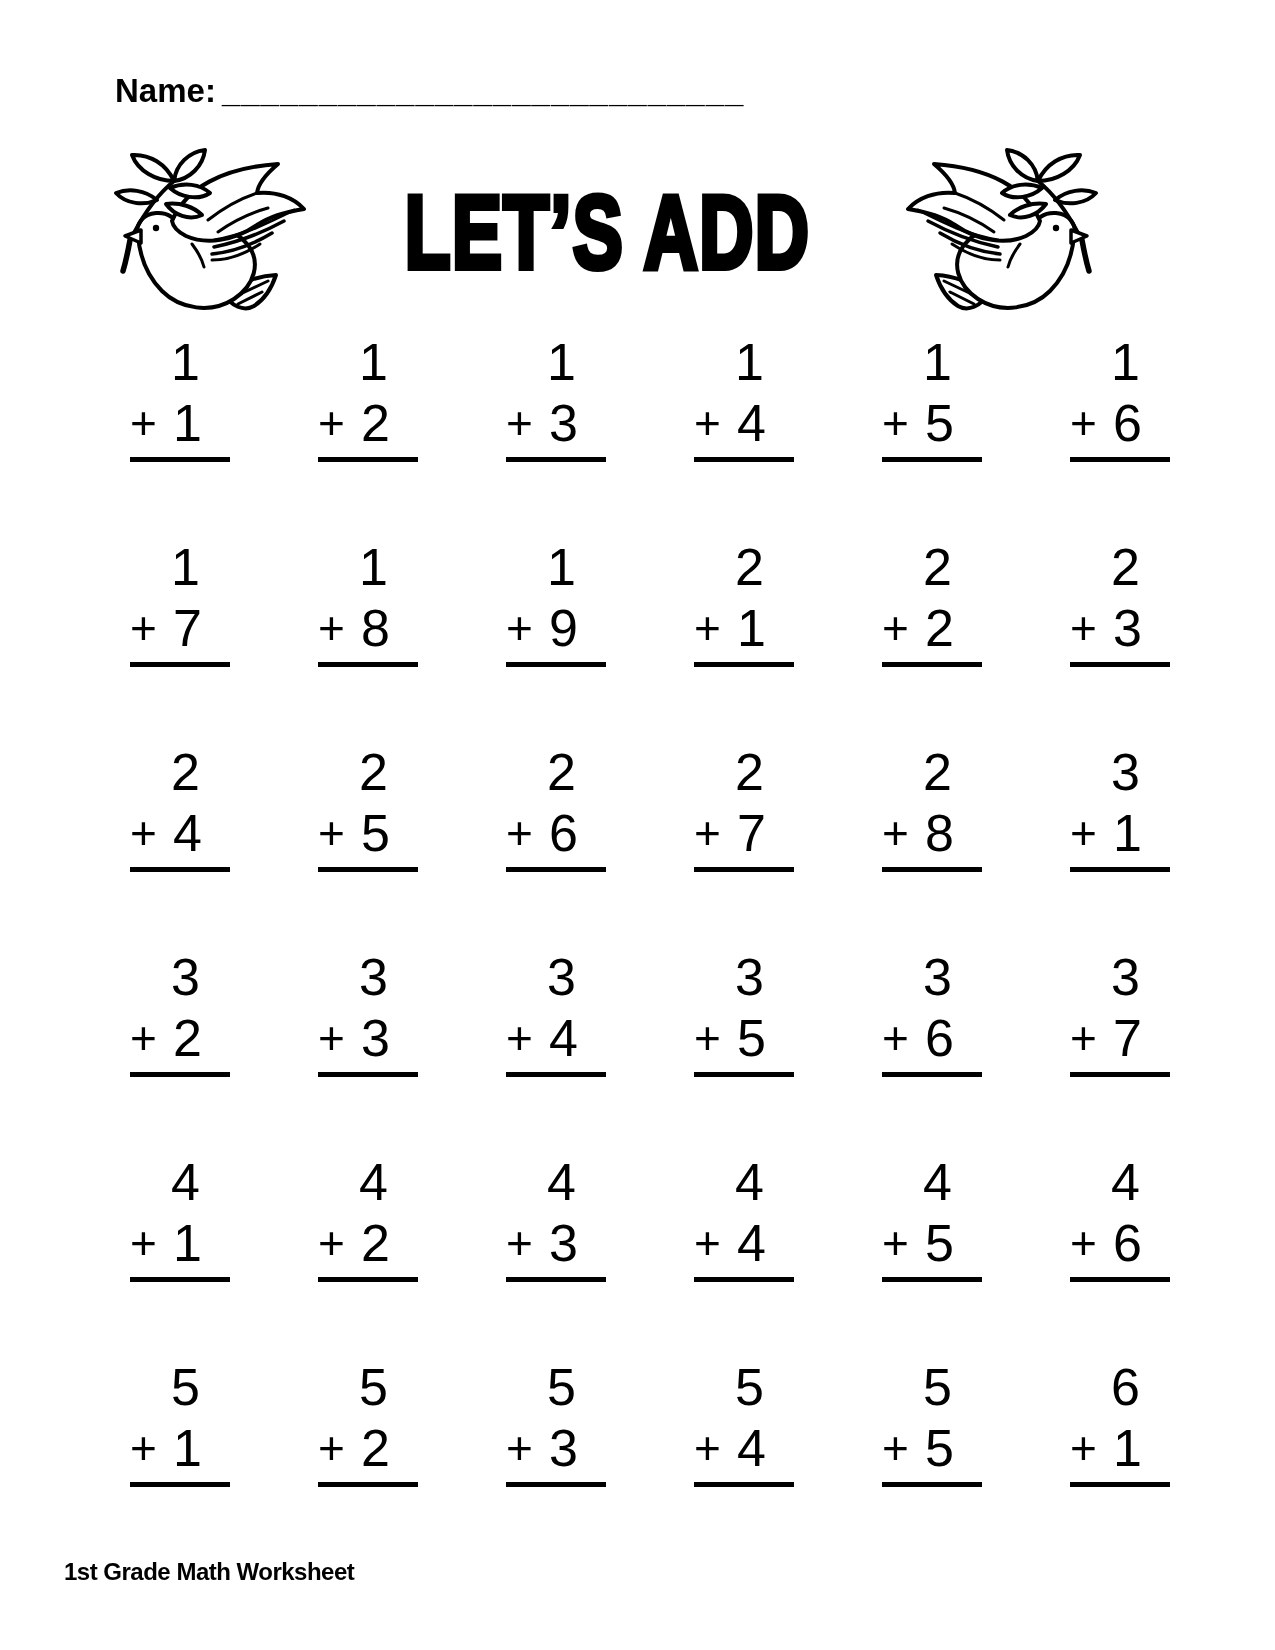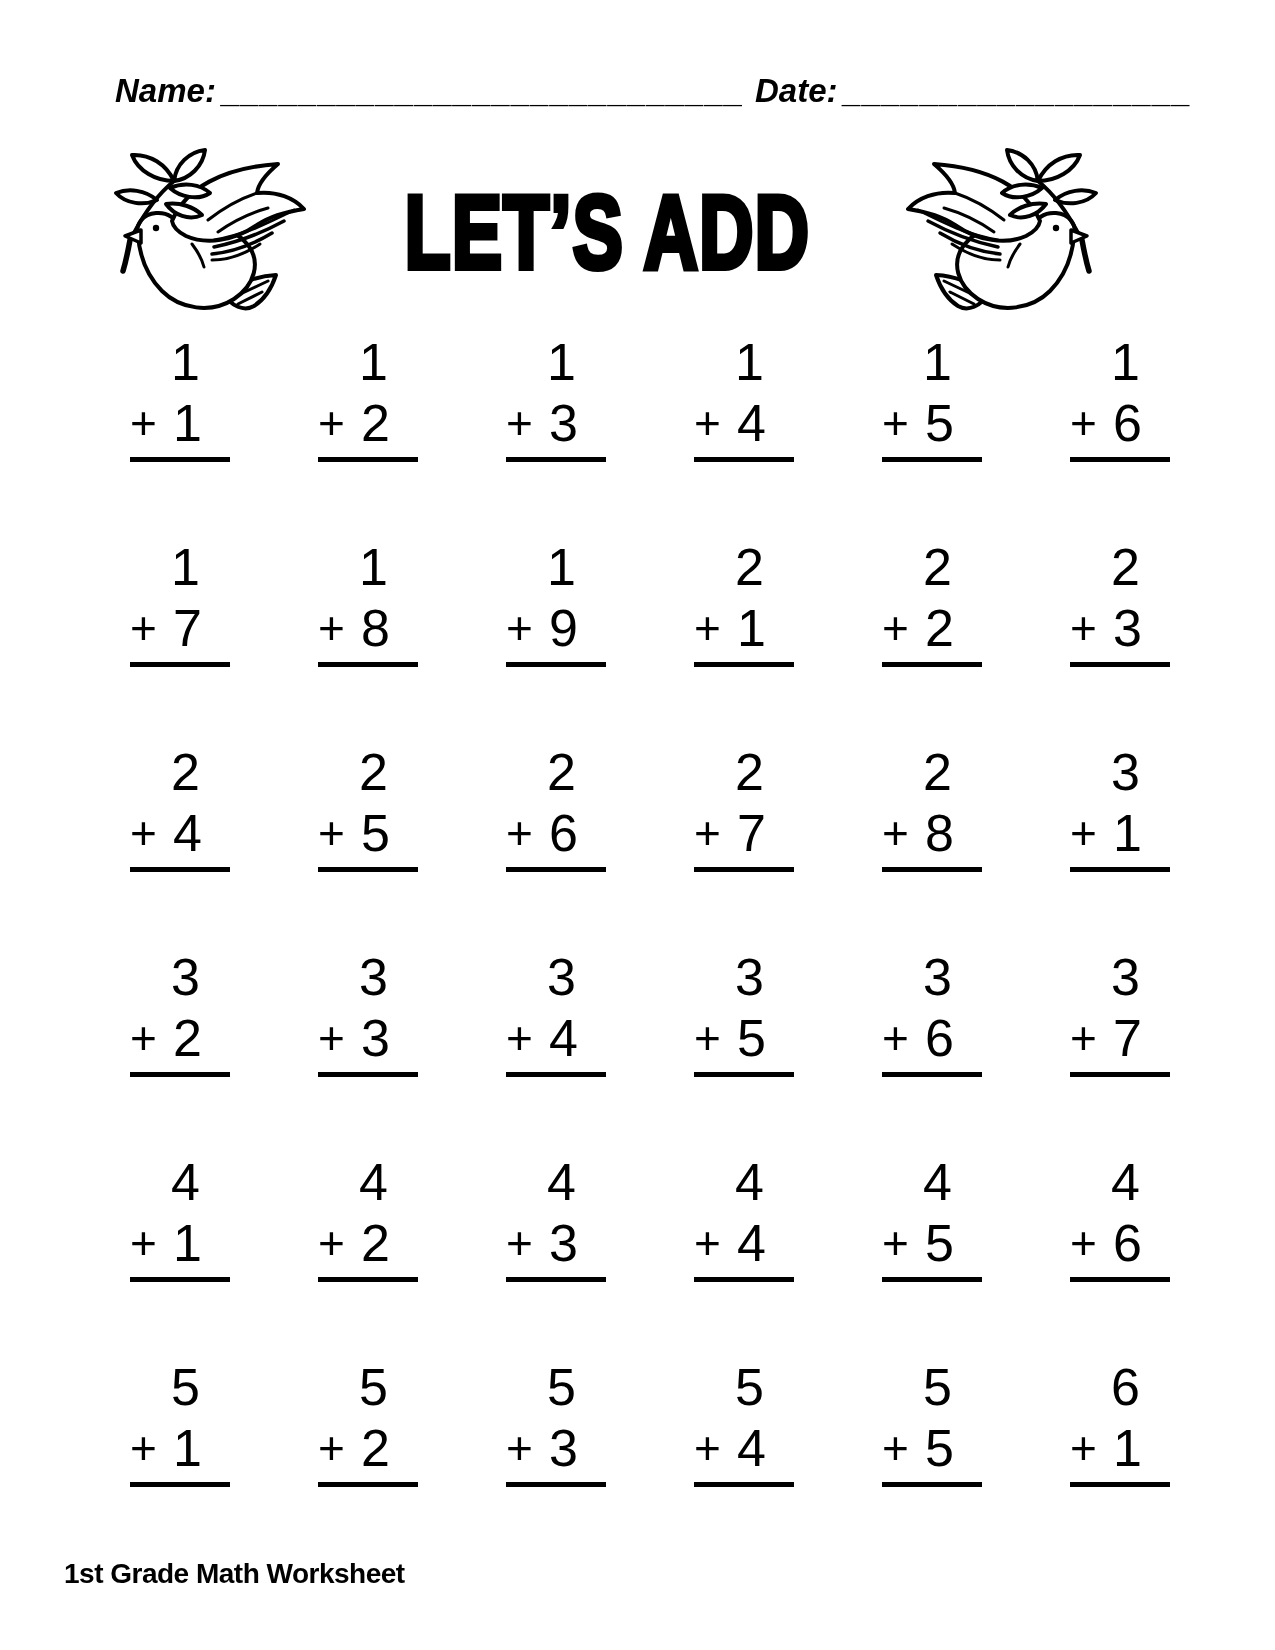--- a/index.html
+++ b/index.html
@@ -14,21 +14,20 @@
   }
 
   
   .hdr {
     position: absolute;
     top: 72px;
     font-size: 33px;
     font-weight: bold;
     letter-spacing: 0;
     white-space: nowrap;
-    font-style: italic;
   }
   .hdr-name { left: 115px; }
   .hdr-date { left: 755px; }
   .hdr .fill-line {
     font-weight: bold;
     letter-spacing: 1px;
     margin-left: 6px;
   }
 
   
@@ -90,38 +89,35 @@
   .answer-line {
     height: 0;
     border-bottom: 5px solid #000;
     margin-top: 7px;
   }
 
   
   .footer-left, .footer-right {
     position: absolute;
     top: 1558px;
-    font-size: 28px;
+    font-size: 24px;
     font-weight: bold;
     letter-spacing: -0.5px;
     white-space: nowrap;
   }
   .footer-left  { left: 64px; }
   .footer-right { right: 70px; }
 </style>
 </head>
 <body>
 
 <div class="sheet">
 
   <div class="hdr hdr-name">
     <span>Name:</span><span class="fill-line">___________________________</span>
-  </div>
-  <div class="hdr hdr-date">
-    <span>Date:</span><span class="fill-line">__________________</span>
   </div>
 
   <svg class="dove dove-left" viewBox="0 0 200 165">
     <g stroke="#000" stroke-width="4" fill="none" stroke-linecap="round" stroke-linejoin="round">
       <path fill="#fff" d="M112 146 C126 136 144 128 164 127 C160 139 153 151 142 158 C132 164 119 158 112 146 Z"></path>
       <path d="M120 150 L156 133" stroke-width="3"></path>
       <path d="M126 156 L150 144" stroke-width="3"></path>
       <path fill="#fff" d="M26 88 C23 76 31 66 44 65 C56 64 65 71 67 80 C94 72 122 79 136 97 C149 114 143 137 122 151 C99 166 68 161 50 143 C36 129 28 110 26 88 Z"></path>
       <path fill="#fff" d="M60 73 C74 40 110 20 166 16 C153 27 146 36 145 45 C165 43 182 50 192 61 C172 64 157 69 145 77 C122 93 94 97 74 88 C66 84 61 79 60 73 Z"></path>
       <path d="M145 45 C127 51 110 61 96 72" stroke-width="3"></path>

